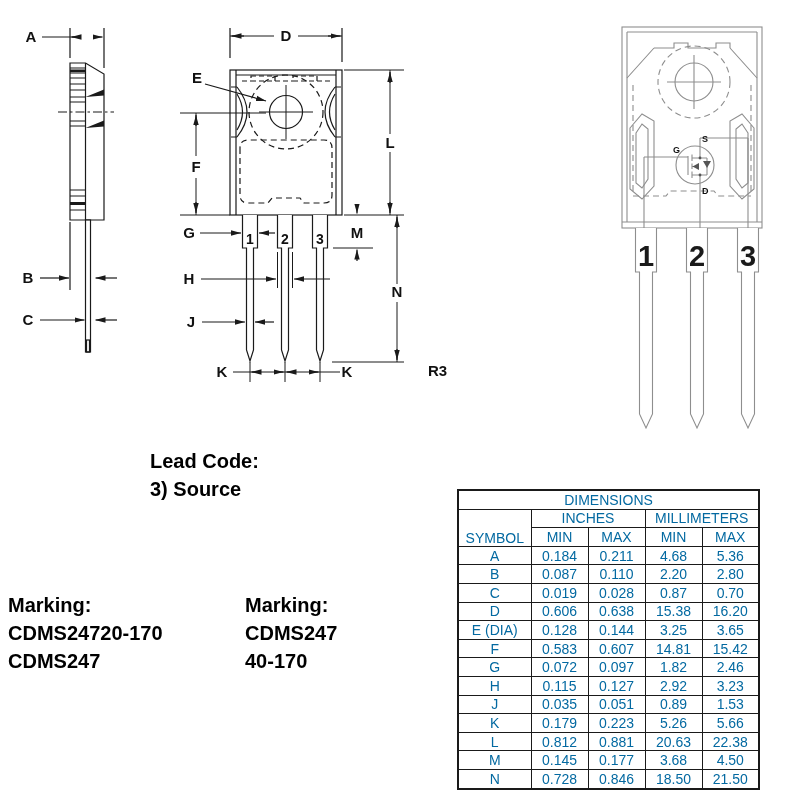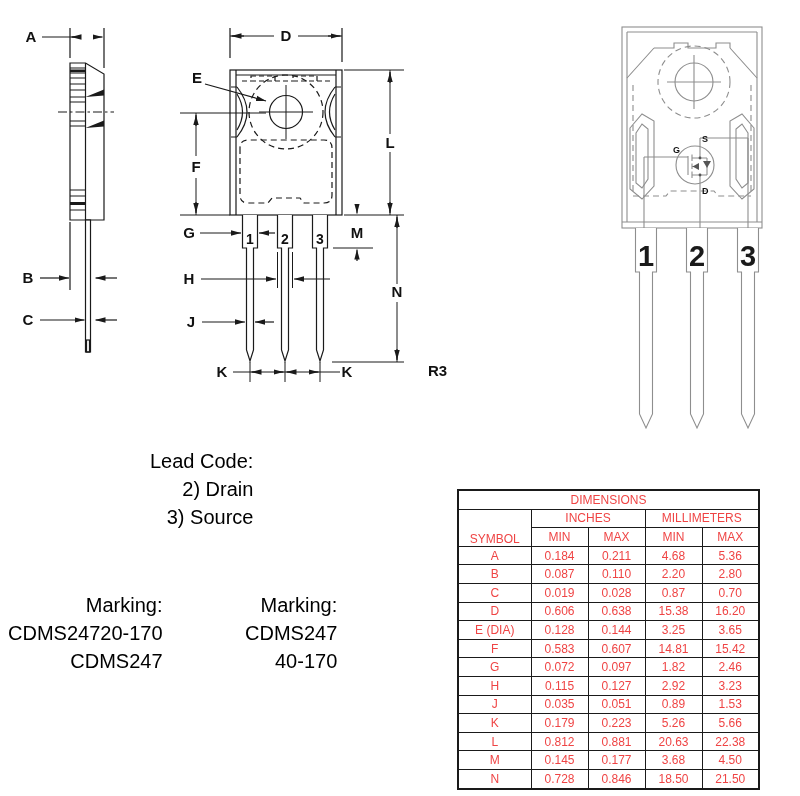--- a/index.html
+++ b/index.html
@@ -4,23 +4,23 @@
 <style>
   html,body{margin:0;padding:0;background:#fff;}
   .canvas{position:relative;width:800px;height:796px;background:#ffffff;overflow:hidden;
           font-family:"Liberation Sans",sans-serif;}
   svg{position:absolute;left:0;top:0;}
   svg text{font-family:"Liberation Sans",sans-serif;}
   .dim{font-weight:bold;font-size:15px;fill:#111;}
   .pin-sm{font-weight:bold;font-size:14px;fill:#111;}
   .pin-lg{font-weight:bold;font-size:29px;fill:#1a1a1a;}
   .gsd{font-weight:bold;font-size:9px;fill:#111;}
-  .txtblock{position:absolute;color:#000;font-weight:normal;font-size:20px;line-height:28px;white-space:nowrap;text-align:right;}
+  .txtblock{position:absolute;color:#000;font-weight:bold;font-size:20px;line-height:28px;white-space:nowrap;}
   .dims-table{position:absolute;left:457px;top:489px;border-collapse:collapse;table-layout:fixed;
-              font-size:12px;color:#ef4444;background:#fff;}
+              font-size:14px;color:#0369a1;background:#fff;}
   .dims-table td,.dims-table th{border:1.5px solid #1a1a1a;padding:0;text-align:center;height:17.6px;
               font-weight:normal;overflow:hidden;}
   .dims-table{border:2px solid #1a1a1a;}
   .col-sym{width:73px;}
   .col-v{width:57px;}
   .symcell{vertical-align:bottom;}
 </style>
 </head>
 <body>
 
@@ -192,21 +192,20 @@
   <text class="gsd" x="680" y="153" text-anchor="end">G</text>
   <text class="gsd" x="702" y="142">S</text>
   <text class="gsd" x="702" y="194">D</text>
   <text class="pin-lg" x="646" y="266" text-anchor="middle">1</text>
   <text class="pin-lg" x="697" y="266" text-anchor="middle">2</text>
   <text class="pin-lg" x="748" y="266" text-anchor="middle">3</text>
 </svg>
 
 <div class="txtblock" style="left:150px;top:447px;">
   <div>Lead Code:</div>
-  <div>2) Drain</div>
   <div>3) Source</div>
 </div>
 
 <div class="txtblock" style="left:8px;top:591px;">
   <div>Marking:</div>
   <div>CDMS24720-170</div>
   <div>CDMS247</div>
 </div>
 <div class="txtblock" style="left:245px;top:591px;">
   <div>Marking:</div>

